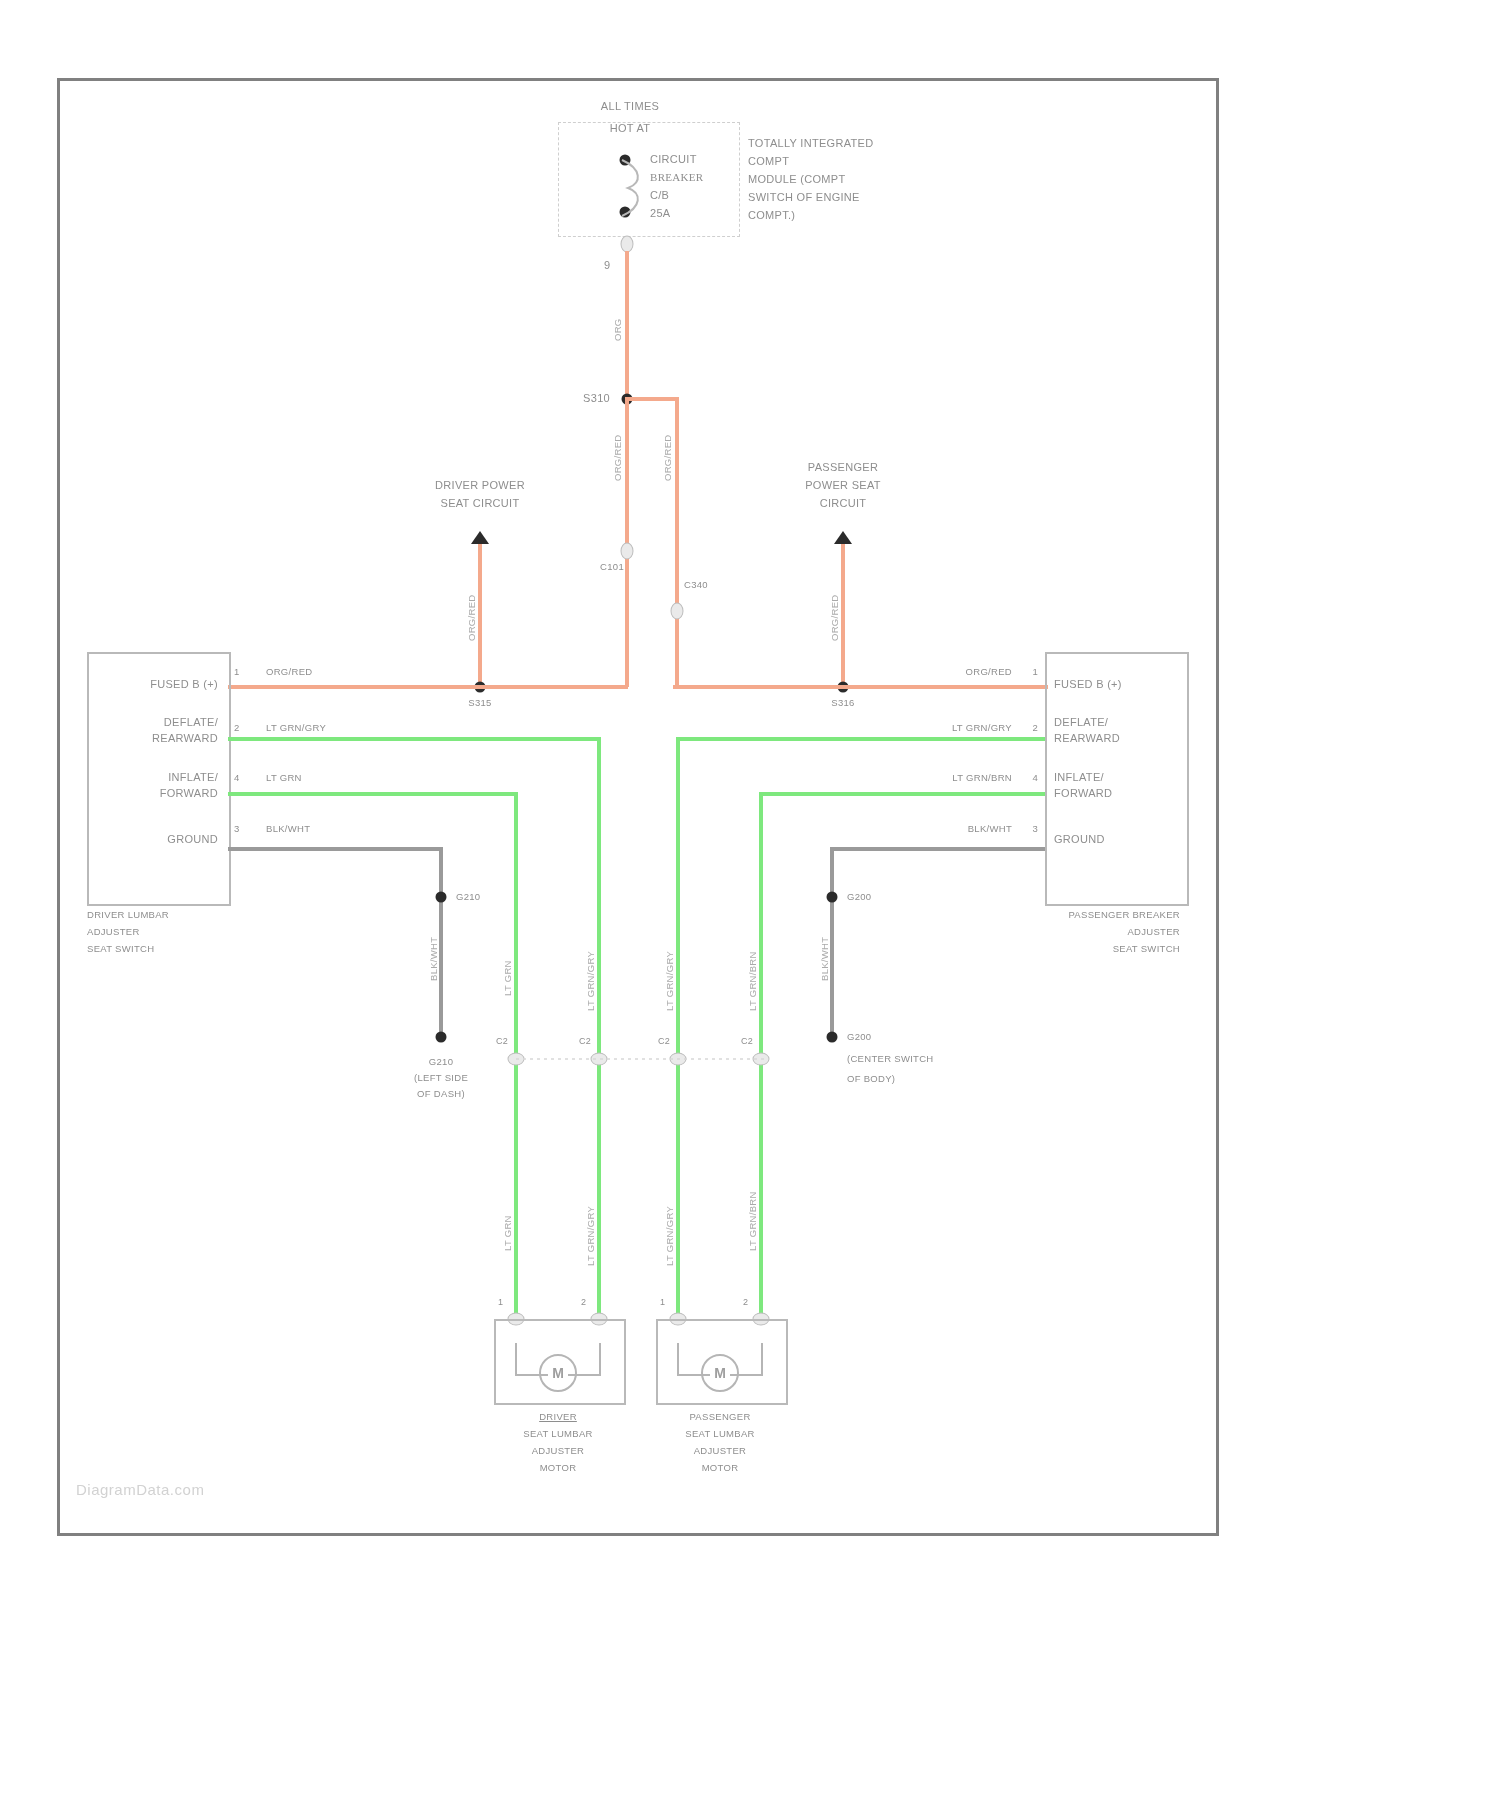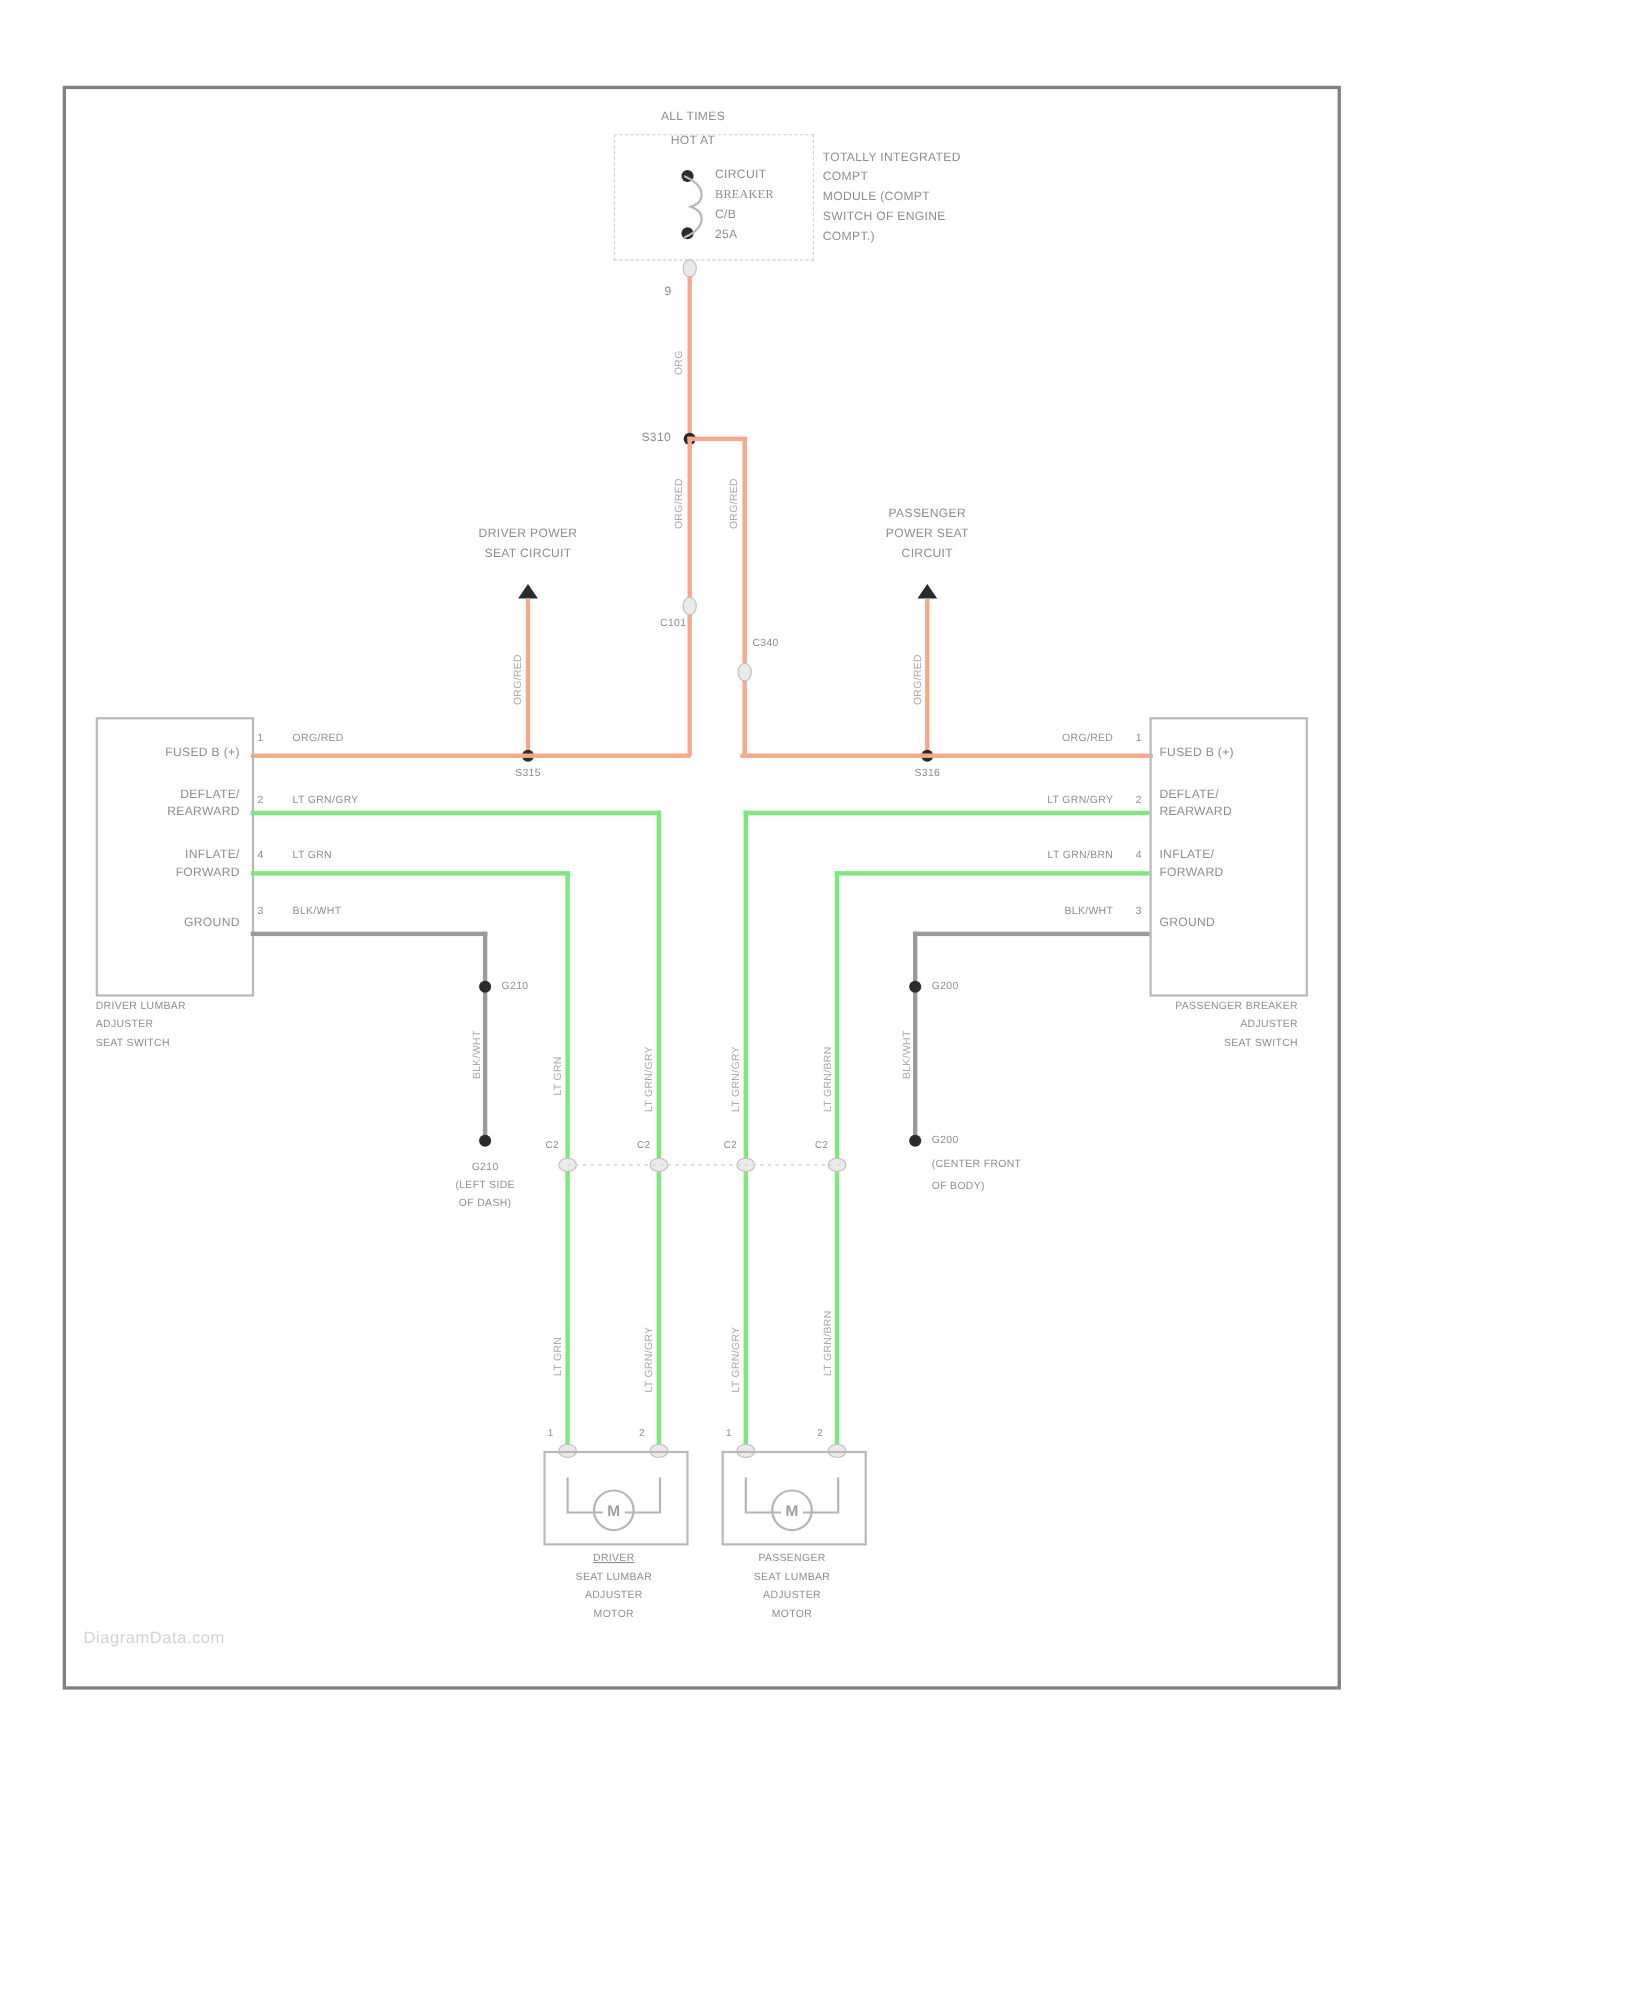--- a/index.html
+++ b/index.html
@@ -211,21 +211,21 @@
     <div class="w wv g" style="left:699px;top:711px;height:527px;"></div>
 
     <div class="w wh k" style="left:770px;top:766px;width:215px;"></div>
     <div class="w wv k" style="left:770px;top:766px;height:190px;"></div>
     <div class="dot" style="left:772px;top:816px;"></div>
     <div class="t dk sm" style="left:787px;top:810px;">G200</div>
     <div class="vt" style="left:759px;top:900px;">BLK/WHT</div>
 
     <div class="dot" style="left:772px;top:956px;"></div>
     <div class="t dk sm" style="left:787px;top:950px;">G200</div>
-    <div class="t dk sm" style="left:787px;top:972px;">(CENTER FRONT</div>
+    <div class="t dk sm" style="left:787px;top:972px;">(CENTER SWITCH</div>
     <div class="t dk sm" style="left:787px;top:992px;">OF BODY)</div>
 
     <div class="conn" style="left:456px;top:978px;"></div>
     <div class="t dk xs" style="left:436px;top:955px;">C2</div>
 
     <div class="conn" style="left:539px;top:978px;"></div>
     <div class="t dk xs" style="left:519px;top:955px;">C2</div>
 
     <div class="conn" style="left:618px;top:978px;"></div>
     <div class="t dk xs" style="left:598px;top:955px;">C2</div>

